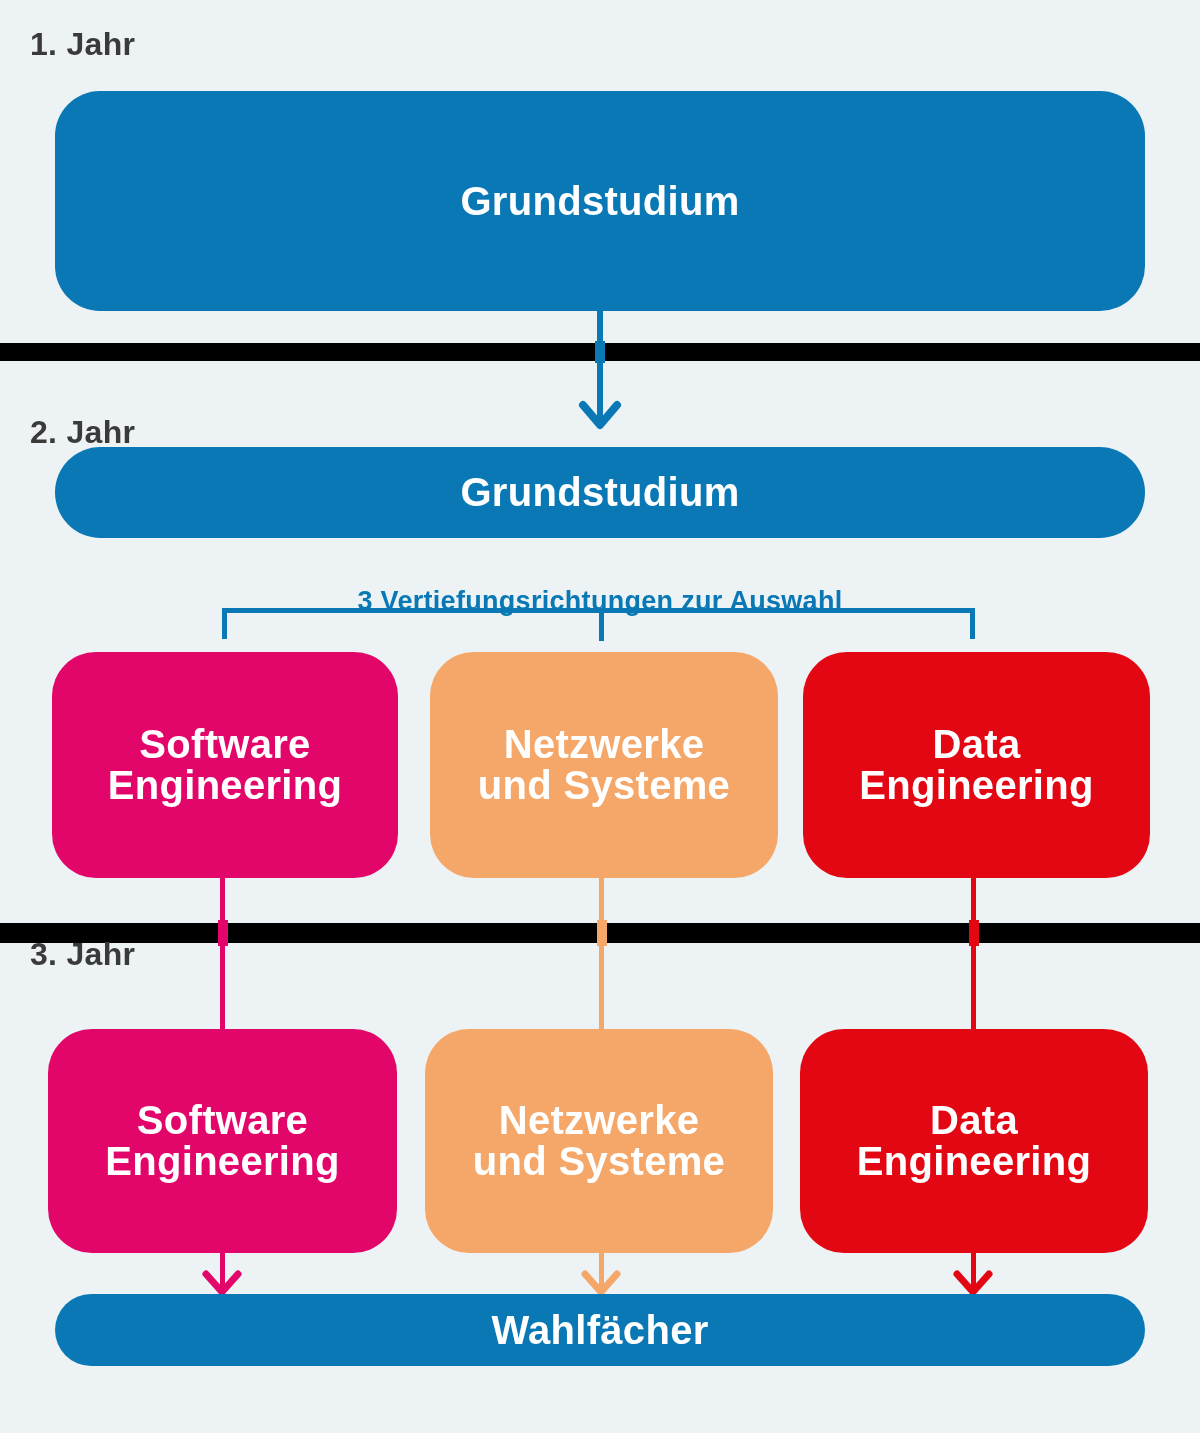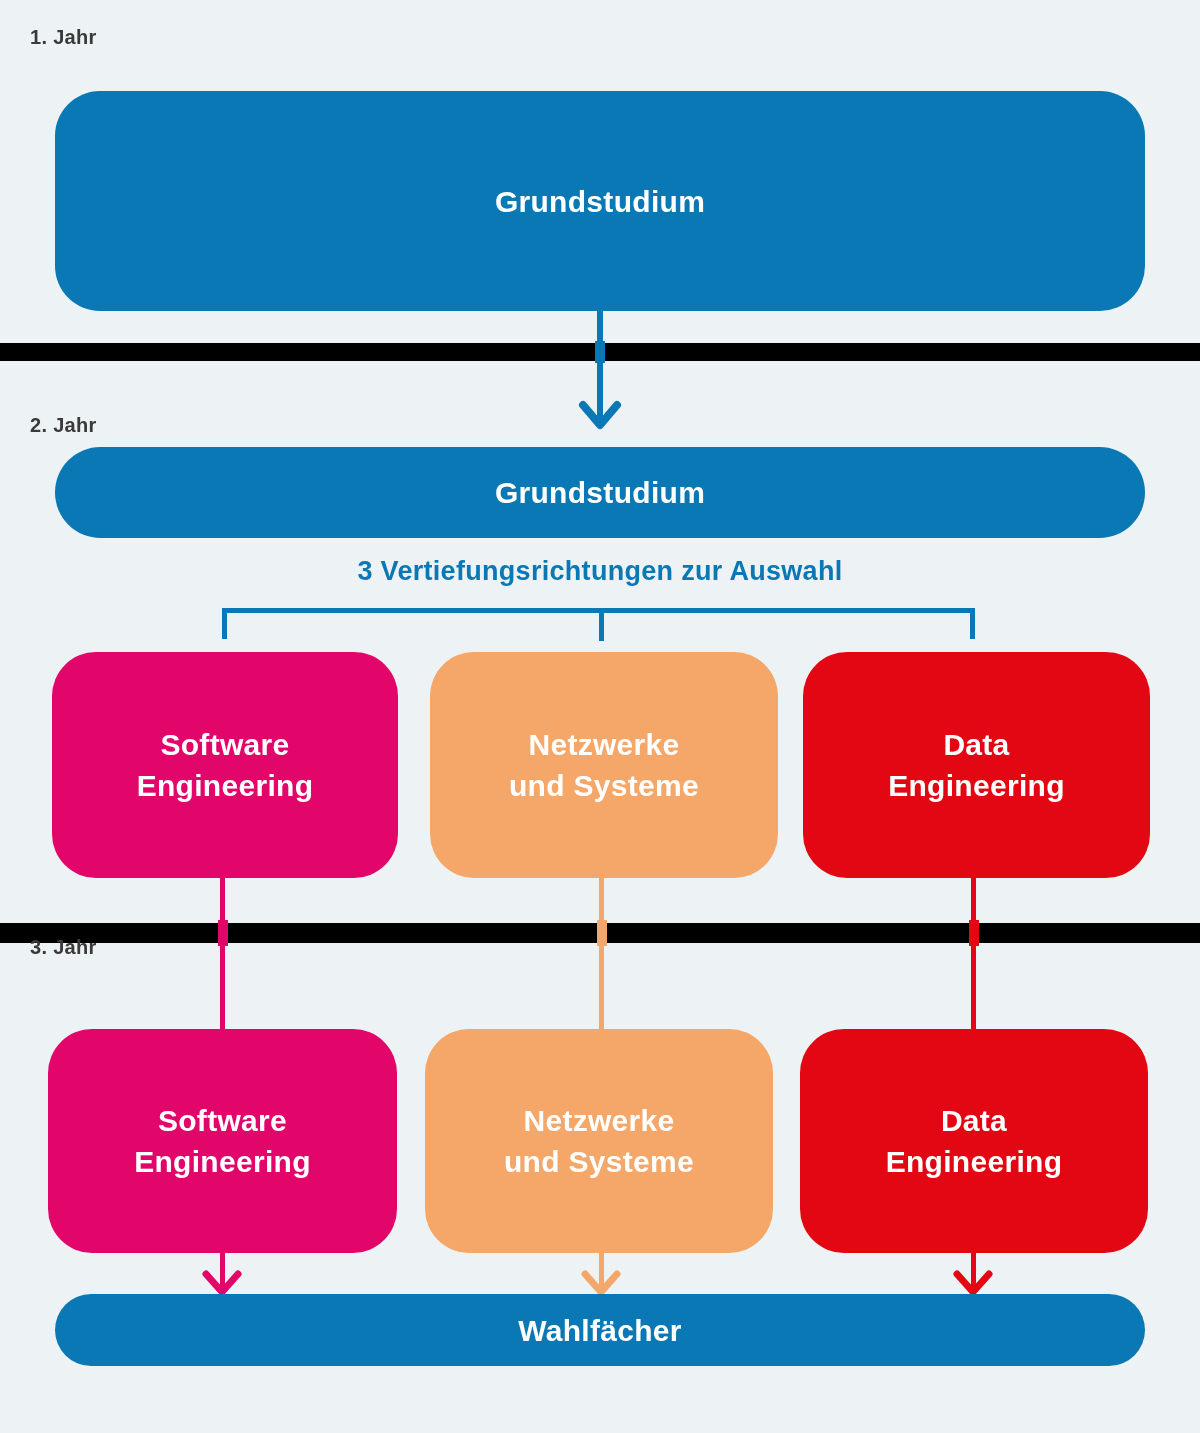--- a/index.html
+++ b/index.html
@@ -6,32 +6,32 @@
   .stage{
     position:relative;
     width:1200px;
     height:1433px;
     font-family:"Liberation Sans", sans-serif;
     overflow:hidden;
   }
   .year-label{
     position:absolute;
     left:30px;
-    font-size:20px;
+    font-size:32px;
     font-weight:bold;
     letter-spacing:0.3px;
   }
   .node{
     position:absolute;
     display:flex;
     flex-direction:column;
     align-items:center;
     justify-content:center;
     color:#ffffff;
-    font-size:30px;
+    font-size:40px;
     font-weight:bold;
     text-align:center;
     line-height:41px;
     letter-spacing:0.3px;
   }
   .divider{
     position:absolute;
     left:0;
     width:1200px;
   }
@@ -39,20 +39,21 @@
     position:absolute;
   }
   .choice-heading{
     position:absolute;
     left:0;
     width:1200px;
     text-align:center;
     font-size:27px;
     font-weight:bold;
     letter-spacing:0.3px;
+    margin-top:30px;
   }
   .arrow-svg{
     position:absolute;
     display:block;
   }
 </style>
 </head>
 <body>
 
 <div class="stage" style="background: rgb(237, 243, 244);">

